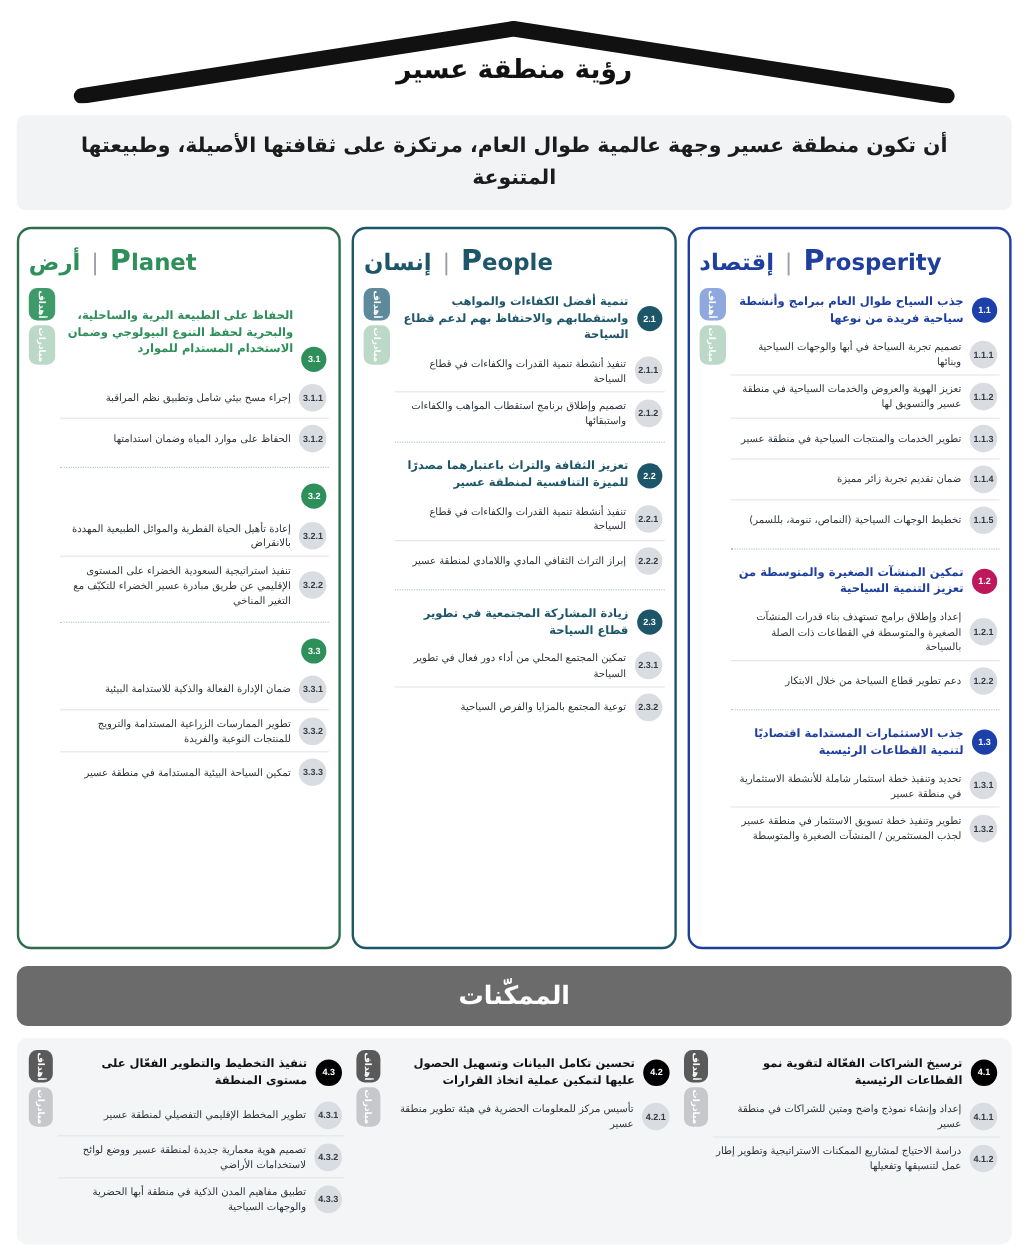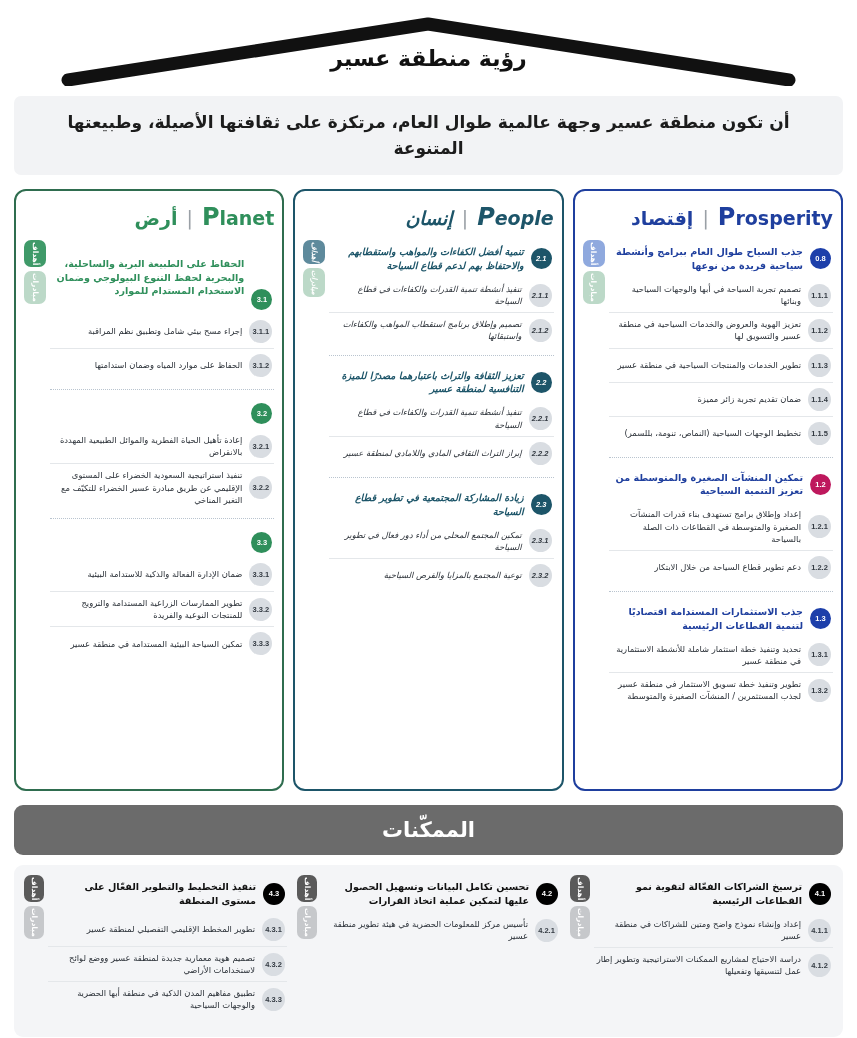--- a/index.html
+++ b/index.html
@@ -58,21 +58,21 @@
   .pillar {
     flex: 1 1 0;
     border: 2.2px solid #2f6d4f;
     border-radius: 12px;
     background: #ffffff;
     position: relative;
     padding: 12px 8px 8px 8px;
     overflow: hidden;
   }
   .pillar-title {
-    text-align: right;
+    text-align: left;
     font-size: 19px;
     font-weight: bold;
     margin-bottom: 9px;
     white-space: nowrap;
     direction: rtl;
   }
   .pillar-title .en-cap { font-size: 24px; }
   .pillar-title .sep { font-weight: 400; color: #9aa0a6; margin: 0 3px; }
 
   
@@ -209,21 +209,21 @@
 
 <div class="vision-banner">أن تكون منطقة عسير وجهة عالمية طوال العام، مرتكزة على ثقافتها الأصيلة، وطبيعتها المتنوعة</div>
 
 <div class="pillars" id="pillars">
     <div class="pillar" style="border-color: rgb(31, 63, 158);">
       <div class="pillar-title" style="color: rgb(31, 63, 158);"><span class="en-cap">P</span><span>rosperity</span><span class="sep"> | </span><span>إقتصاد</span></div>
       <div class="pillar-body">
         <div class="content-col">
           <div class="group">
             <div class="row obj-row">
-              <div class="badge" style="background: rgb(29, 63, 170);">0.8</div>
+              <div class="badge" style="background: rgb(29, 63, 170);">1.1</div>
               <div class="row-text" style="color: rgb(31, 63, 158);">جذب السياح طوال العام ببرامج وأنشطة سياحية فريدة من نوعها</div>
             </div>
             <div class="row init-row">
               <div class="badge init">1.1.1</div>
               <div class="row-text">تصميم تجربة السياحة في أبها والوجهات السياحية وبنائها</div>
             </div>
             <div class="row init-row">
               <div class="badge init">1.1.2</div>
               <div class="row-text">تعزيز الهوية والعروض والخدمات السياحية في منطقة عسير والتسويق لها</div>
             </div>
@@ -268,21 +268,21 @@
               <div class="row-text">تطوير وتنفيذ خطة تسويق الاستثمار في منطقة عسير لجذب المستثمرين / المنشآت الصغيرة والمتوسطة</div>
             </div>
           </div>
         </div>
         <div class="rail-col">
           <div class="rail obj" style="background: rgb(143, 169, 222);">أهداف</div>
           <div class="rail init" style="background: rgb(188, 217, 200);">مبادرات</div>
         </div>
       </div>
     </div>
-    <div class="pillar" style="border-color: rgb(29, 85, 105); font-style: italic;">
+    <div class="pillar" style="border-color: rgb(29, 85, 105);">
       <div class="pillar-title" style="color: rgb(29, 85, 105);"><span class="en-cap">P</span><span>eople</span><span class="sep"> | </span><span>إنسان</span></div>
       <div class="pillar-body">
         <div class="content-col">
           <div class="group">
             <div class="row obj-row">
               <div class="badge" style="background: rgb(29, 85, 105);">2.1</div>
               <div class="row-text" style="color: rgb(29, 85, 105);">تنمية أفضل الكفاءات والمواهب واستقطابهم والاحتفاظ بهم لدعم قطاع السياحة</div>
             </div>
             <div class="row init-row">
               <div class="badge init">2.1.1</div>

